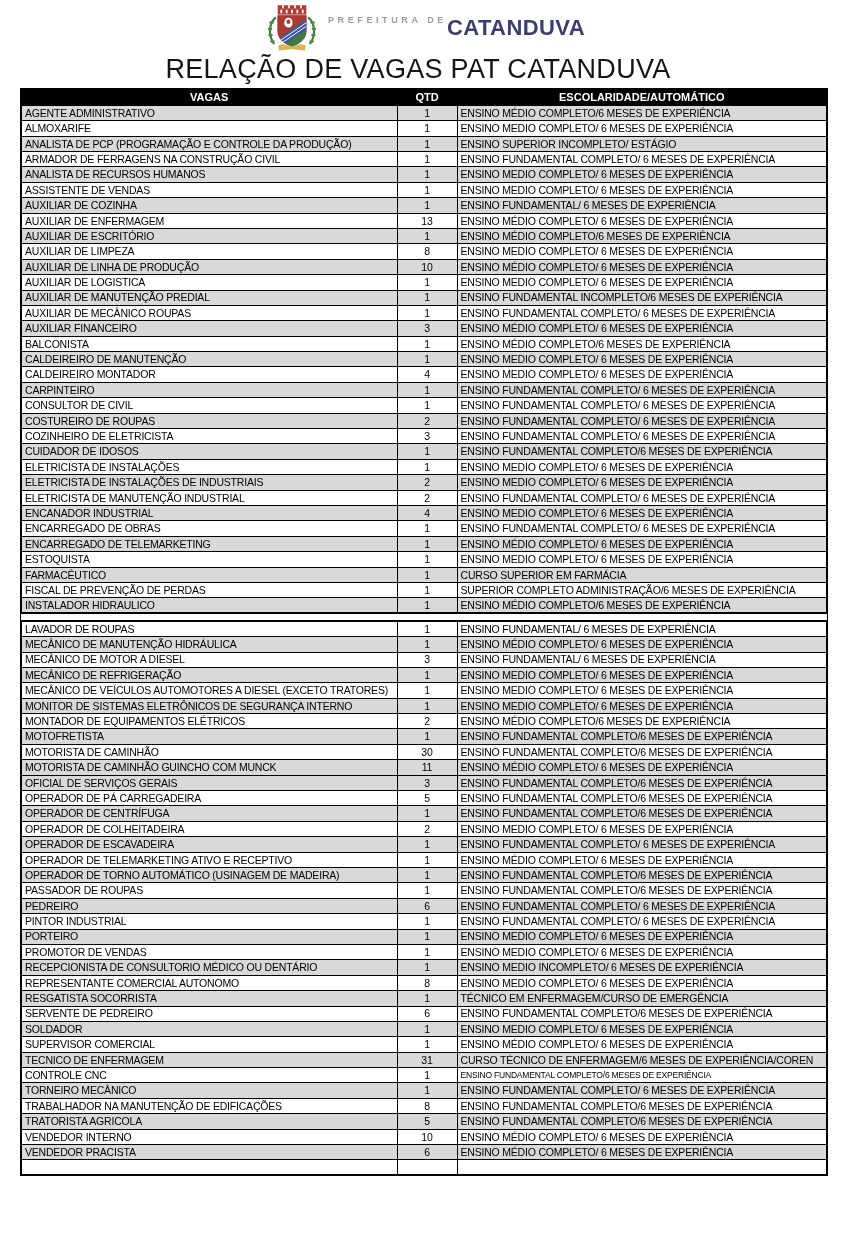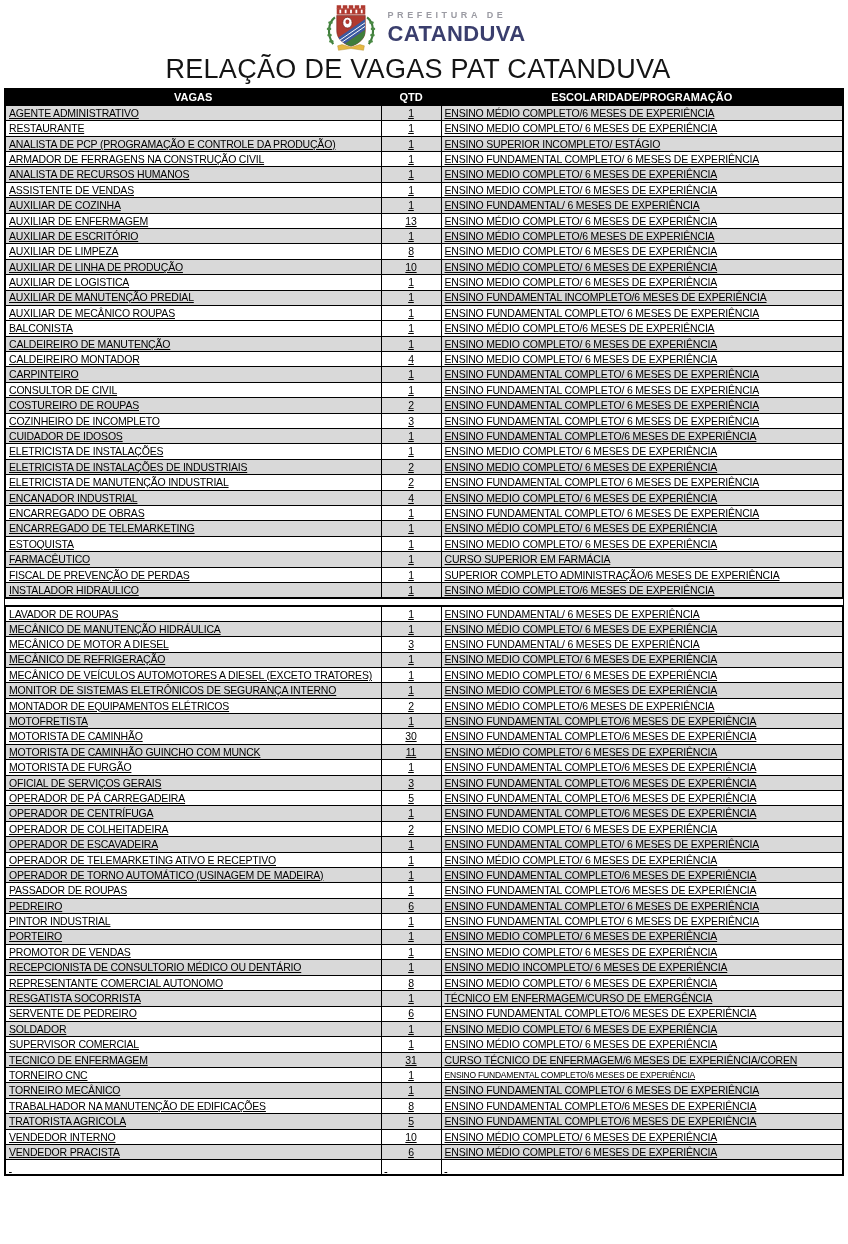--- a/index.html
+++ b/index.html
@@ -7,36 +7,36 @@
   .page {
     width:848px; height:1244px; background:#ffffff; overflow:hidden;
     font-family:"Liberation Sans", sans-serif; position:relative;
   }
   
   .logo-row {
     display:flex; justify-content:center; align-items:center;
     gap:7px; padding-top:2px; height:53px;
   }
   .crest { width:58px; height:50px; flex:0 0 auto; }
-  .logo-text { display:flex; flex-direction:column; justify-content:center; }
+  .logo-text { display:flex; justify-content:center; }
   .logo-line1 {
     font-size:9px; font-weight:bold; letter-spacing:3.6px;
     color:#9b9ba3; line-height:1.2;
   }
   .logo-line2 {
     font-size:22px; font-weight:bold; letter-spacing:0.4px;
     color:#3a3e6d; line-height:1.05; margin-top:1px;
   }
   .page-title {
     text-align:center; font-size:27px; font-weight:400;
     color:#141414; letter-spacing:0.3px; line-height:1.05;
     margin:2px 12px 5px 0;
   }
   
-  .tbl-wrap { padding:0 4px;text-decoration:underline; }
+  .tbl-wrap { padding:0 20px; }
   table {
     width:100%; border-collapse:collapse; table-layout:fixed;
     border:2px solid #000;
   }
   col.c-vagas { width:376px; }
   col.c-qtd   { width:60px;  }
   col.c-esc   { width:auto;  }
   th {
     background:#000; color:#fff; font-size:11px; font-weight:bold;
     height:16px; line-height:1; border:1px solid #000;
@@ -124,31 +124,31 @@
     <table>
       <colgroup>
           <col class="c-vagas">
           <col class="c-qtd">
           <col class="c-esc">
         </colgroup>
       <thead>
         <tr>
           <th>VAGAS</th>
           <th>QTD</th>
-          <th>ESCOLARIDADE/PROGRAMAÇÃO</th>
+          <th>ESCOLARIDADE/AUTOMÁTICO</th>
         </tr>
       </thead>
       <tbody id="tbody-seg1">
           <tr class="shaded">
             <td>AGENTE ADMINISTRATIVO</td>
             <td class="qtd">1</td>
             <td>ENSINO MÉDIO COMPLETO/6 MESES DE EXPERIÊNCIA</td>
           </tr>
           <tr>
-            <td>RESTAURANTE</td>
+            <td>ALMOXARIFE</td>
             <td class="qtd">1</td>
             <td>ENSINO MEDIO COMPLETO/ 6 MESES DE EXPERIÊNCIA</td>
           </tr>
           <tr class="shaded">
             <td>ANALISTA DE PCP (PROGRAMAÇÃO E CONTROLE DA PRODUÇÃO)</td>
             <td class="qtd">1</td>
             <td>ENSINO SUPERIOR INCOMPLETO/ ESTÁGIO</td>
           </tr>
           <tr>
             <td>ARMADOR DE FERRAGENS NA CONSTRUÇÃO CIVIL</td>
@@ -198,20 +198,25 @@
           <tr class="shaded">
             <td>AUXILIAR DE MANUTENÇÃO PREDIAL</td>
             <td class="qtd">1</td>
             <td>ENSINO FUNDAMENTAL INCOMPLETO/6 MESES DE EXPERIÊNCIA</td>
           </tr>
           <tr>
             <td>AUXILIAR DE MECÂNICO ROUPAS</td>
             <td class="qtd">1</td>
             <td>ENSINO FUNDAMENTAL COMPLETO/ 6 MESES DE EXPERIÊNCIA</td>
           </tr>
+          <tr class="shaded">
+            <td>AUXILIAR FINANCEIRO</td>
+            <td class="qtd">3</td>
+            <td>ENSINO MÉDIO COMPLETO/ 6 MESES DE EXPERIÊNCIA</td>
+          </tr>
           <tr>
             <td>BALCONISTA</td>
             <td class="qtd">1</td>
             <td>ENSINO MÉDIO COMPLETO/6 MESES DE EXPERIÊNCIA</td>
           </tr>
           <tr class="shaded">
             <td>CALDEIREIRO DE MANUTENÇÃO</td>
             <td class="qtd">1</td>
             <td>ENSINO MEDIO COMPLETO/ 6 MESES DE EXPERIÊNCIA</td>
           </tr>
@@ -229,21 +234,21 @@
             <td>CONSULTOR DE CIVIL</td>
             <td class="qtd">1</td>
             <td>ENSINO FUNDAMENTAL COMPLETO/ 6 MESES DE EXPERIÊNCIA</td>
           </tr>
           <tr class="shaded">
             <td>COSTUREIRO DE ROUPAS</td>
             <td class="qtd">2</td>
             <td>ENSINO FUNDAMENTAL COMPLETO/ 6 MESES DE EXPERIÊNCIA</td>
           </tr>
           <tr>
-            <td>COZINHEIRO DE INCOMPLETO</td>
+            <td>COZINHEIRO DE ELETRICISTA</td>
             <td class="qtd">3</td>
             <td>ENSINO FUNDAMENTAL COMPLETO/ 6 MESES DE EXPERIÊNCIA</td>
           </tr>
           <tr class="shaded">
             <td>CUIDADOR DE IDOSOS</td>
             <td class="qtd">1</td>
             <td>ENSINO FUNDAMENTAL COMPLETO/6 MESES DE EXPERIÊNCIA</td>
           </tr>
           <tr>
             <td>ELETRICISTA DE INSTALAÇÕES</td>
@@ -350,25 +355,20 @@
           <tr>
             <td>MOTORISTA DE CAMINHÃO</td>
             <td class="qtd">30</td>
             <td>ENSINO FUNDAMENTAL COMPLETO/6 MESES DE EXPERIÊNCIA</td>
           </tr>
           <tr class="shaded">
             <td>MOTORISTA DE CAMINHÃO GUINCHO COM MUNCK</td>
             <td class="qtd">11</td>
             <td>ENSINO MÉDIO COMPLETO/ 6 MESES DE EXPERIÊNCIA</td>
           </tr>
-          <tr>
-            <td>MOTORISTA DE FURGÃO</td>
-            <td class="qtd">1</td>
-            <td>ENSINO FUNDAMENTAL COMPLETO/6 MESES DE EXPERIÊNCIA</td>
-          </tr>
           <tr class="shaded">
             <td>OFICIAL DE SERVIÇOS GERAIS</td>
             <td class="qtd">3</td>
             <td>ENSINO FUNDAMENTAL COMPLETO/6 MESES DE EXPERIÊNCIA</td>
           </tr>
           <tr>
             <td>OPERADOR DE PÁ CARREGADEIRA</td>
             <td class="qtd">5</td>
             <td>ENSINO FUNDAMENTAL COMPLETO/6 MESES DE EXPERIÊNCIA</td>
           </tr>
@@ -451,21 +451,21 @@
             <td>SUPERVISOR COMERCIAL</td>
             <td class="qtd">1</td>
             <td>ENSINO MÉDIO COMPLETO/ 6 MESES DE EXPERIÊNCIA</td>
           </tr>
           <tr class="shaded">
             <td>TECNICO DE ENFERMAGEM</td>
             <td class="qtd">31</td>
             <td>CURSO TÉCNICO DE ENFERMAGEM/6 MESES DE EXPERIÊNCIA/COREN</td>
           </tr>
           <tr>
-            <td>TORNEIRO CNC</td>
+            <td>CONTROLE CNC</td>
             <td class="qtd">1</td>
             <td class="small-esc">ENSINO FUNDAMENTAL COMPLETO/6 MESES DE EXPERIÊNCIA</td>
           </tr>
           <tr class="shaded">
             <td>TORNEIRO MECÂNICO</td>
             <td class="qtd">1</td>
             <td>ENSINO FUNDAMENTAL COMPLETO/ 6 MESES DE EXPERIÊNCIA</td>
           </tr>
           <tr>
             <td>TRABALHADOR NA MANUTENÇÃO DE EDIFICAÇÕES</td>

